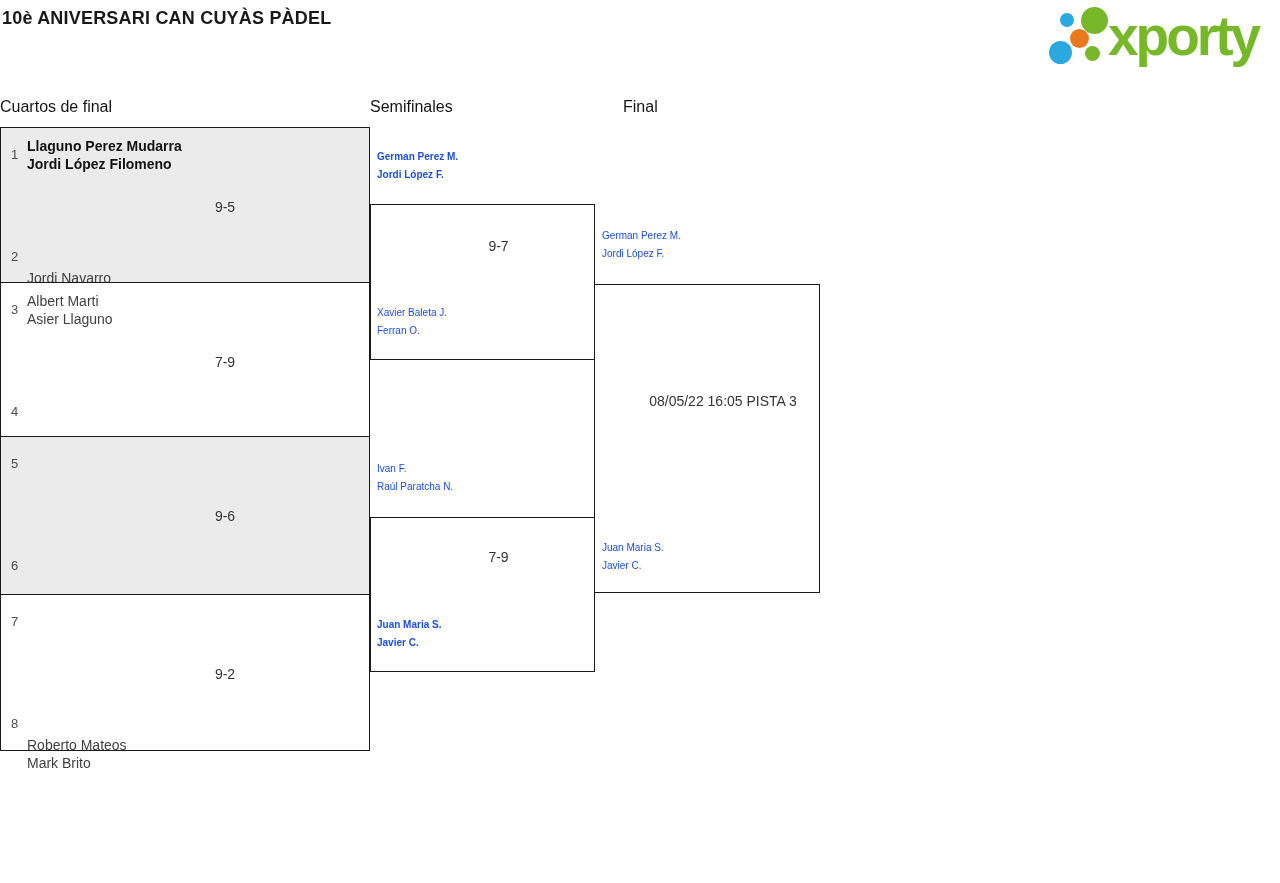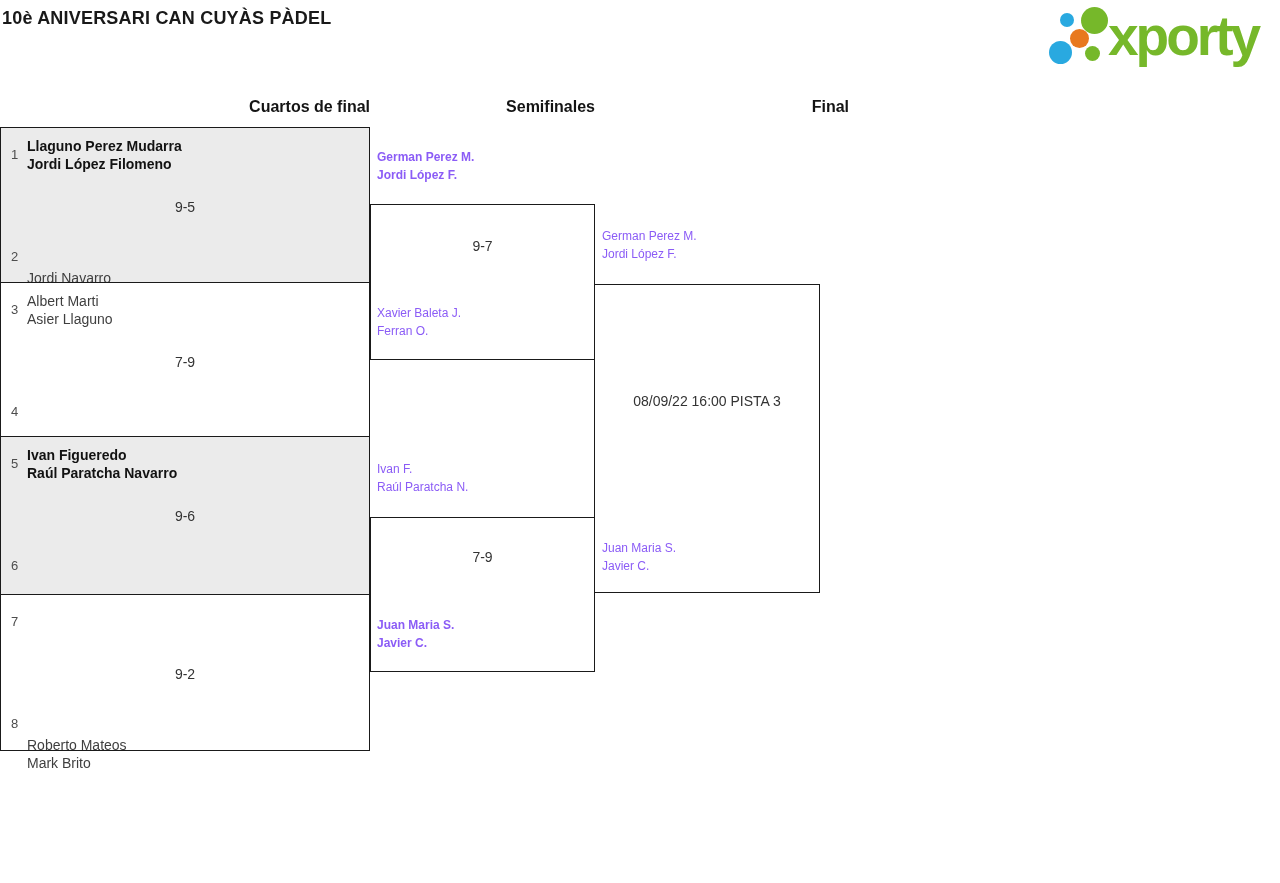--- a/index.html
+++ b/index.html
@@ -12,21 +12,21 @@
   #logo{position:absolute;left:1048px;top:5px;width:230px;height:70px;}
   .dot{position:absolute;border-radius:50%;}
   #dot-blue-sm{left:12px;top:8px;width:14px;height:14px;background:#29a9e0;}
   #dot-green-lg{left:33px;top:2px;width:27px;height:27px;background:#76b82a;}
   #dot-orange{left:22px;top:24px;width:19px;height:19px;background:#e8791e;}
   #dot-blue-lg{left:1px;top:36px;width:23px;height:23px;background:#29a9e0;}
   #dot-green-sm{left:37px;top:41px;width:15px;height:15px;background:#76b82a;}
   #logo-text{position:absolute;left:60px;top:0px;font-size:55px;line-height:62px;font-weight:800;letter-spacing:-3px;color:#76b82a;}
 
   
-  .round-header{position:absolute;top:98px;font-size:16px;font-weight:700;color:#141414;text-align:right;}
+  .round-header{position:absolute;top:98px;font-size:16px;font-weight:400;color:#141414;text-align:left;}
   #rh-qf{left:0;width:370px;}
   #rh-sf{left:370px;width:225px;}
   #rh-f{left:623px;width:226px;}
 
   
   .match-box{position:absolute;border:1px solid #1a1a1a;background:#ffffff;box-sizing:border-box;}
   .match-box.shaded{background:#ebebeb;}
   #qf1{left:0;top:127px;width:370px;height:156px;}
   #qf2{left:0;top:282px;width:370px;height:155px;}
   #qf3{left:0;top:436px;width:370px;height:159px;}
@@ -36,25 +36,25 @@
   #final-box{left:594px;top:284px;width:226px;height:309px;}
 
   
   .seed{position:absolute;left:5px;width:17px;text-align:center;font-size:13px;color:#4d4d4d;}
   .seed.s1{top:19px;}
   .seed.s2{top:121px;}
   .team{position:absolute;left:26px;font-size:14px;line-height:18px;color:#3f3f3f;}
   .team.t1{top:9px;}
   .team.t2{top:112px;margin-top:29px;}
   .winner{font-weight:700;color:#121212;}
-  .score{position:absolute;left:0;width:100%;top:71px;text-align:center;font-size:14px;color:#333333;}
+  .score{position:absolute;left:0;width:100%;top:71px;text-align:center;font-size:14px;color:#333333;padding-left:40px;}
 
   
-  .float-label{position:absolute;font-size:12px;line-height:18px;color:#8b5cf6;}
-  .float-score{position:absolute;text-align:center;font-size:14px;color:#333333;}
+  .float-label{position:absolute;font-size:10px;line-height:18px;color:#1d4ed8;}
+  .float-score{position:absolute;text-align:center;font-size:14px;color:#333333;padding-left:16px;}
   #sf1-t1{left:377px;top:148px;}
   #sf1-sc{left:370px;width:225px;top:238px;}
   #sf1-t2{left:377px;top:304px;}
   #sf2-t1{left:377px;top:460px;}
   #sf2-sc{left:370px;width:225px;top:549px;}
   #sf2-t2{left:377px;top:616px;}
   #f-t1{left:602px;top:227px;}
   #f-sc{left:594px;width:226px;top:393px;}
   #f-t2{left:602px;top:539px;}
 </style>
@@ -97,24 +97,20 @@
   <div class="team t1">
     <div>Albert Marti</div>
     <div>Asier Llaguno</div>
   </div>
   <div class="score">7-9</div>
   <span class="seed s2">4</span>
 </div>
 
 <div class="match-box shaded" id="qf3">
   <span class="seed s1">5</span>
-  <div class="team t1 winner">
-    <div>Ivan Figueredo</div>
-    <div>Raúl Paratcha Navarro</div>
-  </div>
   <div class="score">9-6</div>
   <span class="seed s2">6</span>
 </div>
 
 <div class="match-box" id="qf4">
   <span class="seed s1">7</span>
   <div class="score">9-2</div>
   <span class="seed s2">8</span>
   <div class="team t2">
     <div>Roberto Mateos</div>
@@ -143,17 +139,17 @@
 <div class="float-score" id="sf2-sc">7-9</div>
 <div class="float-label winner" id="sf2-t2">
   <div>Juan Maria S.</div>
   <div>Javier C.</div>
 </div>
 
 <div class="float-label" id="f-t1">
   <div>German Perez M.</div>
   <div>Jordi López F.</div>
 </div>
-<div class="float-score" id="f-sc">08/09/22 16:00 PISTA 3</div>
+<div class="float-score" id="f-sc">08/05/22 16:05 PISTA 3</div>
 <div class="float-label" id="f-t2">
   <div>Juan Maria S.</div>
   <div>Javier C.</div>
 </div>
 
 </body></html>

